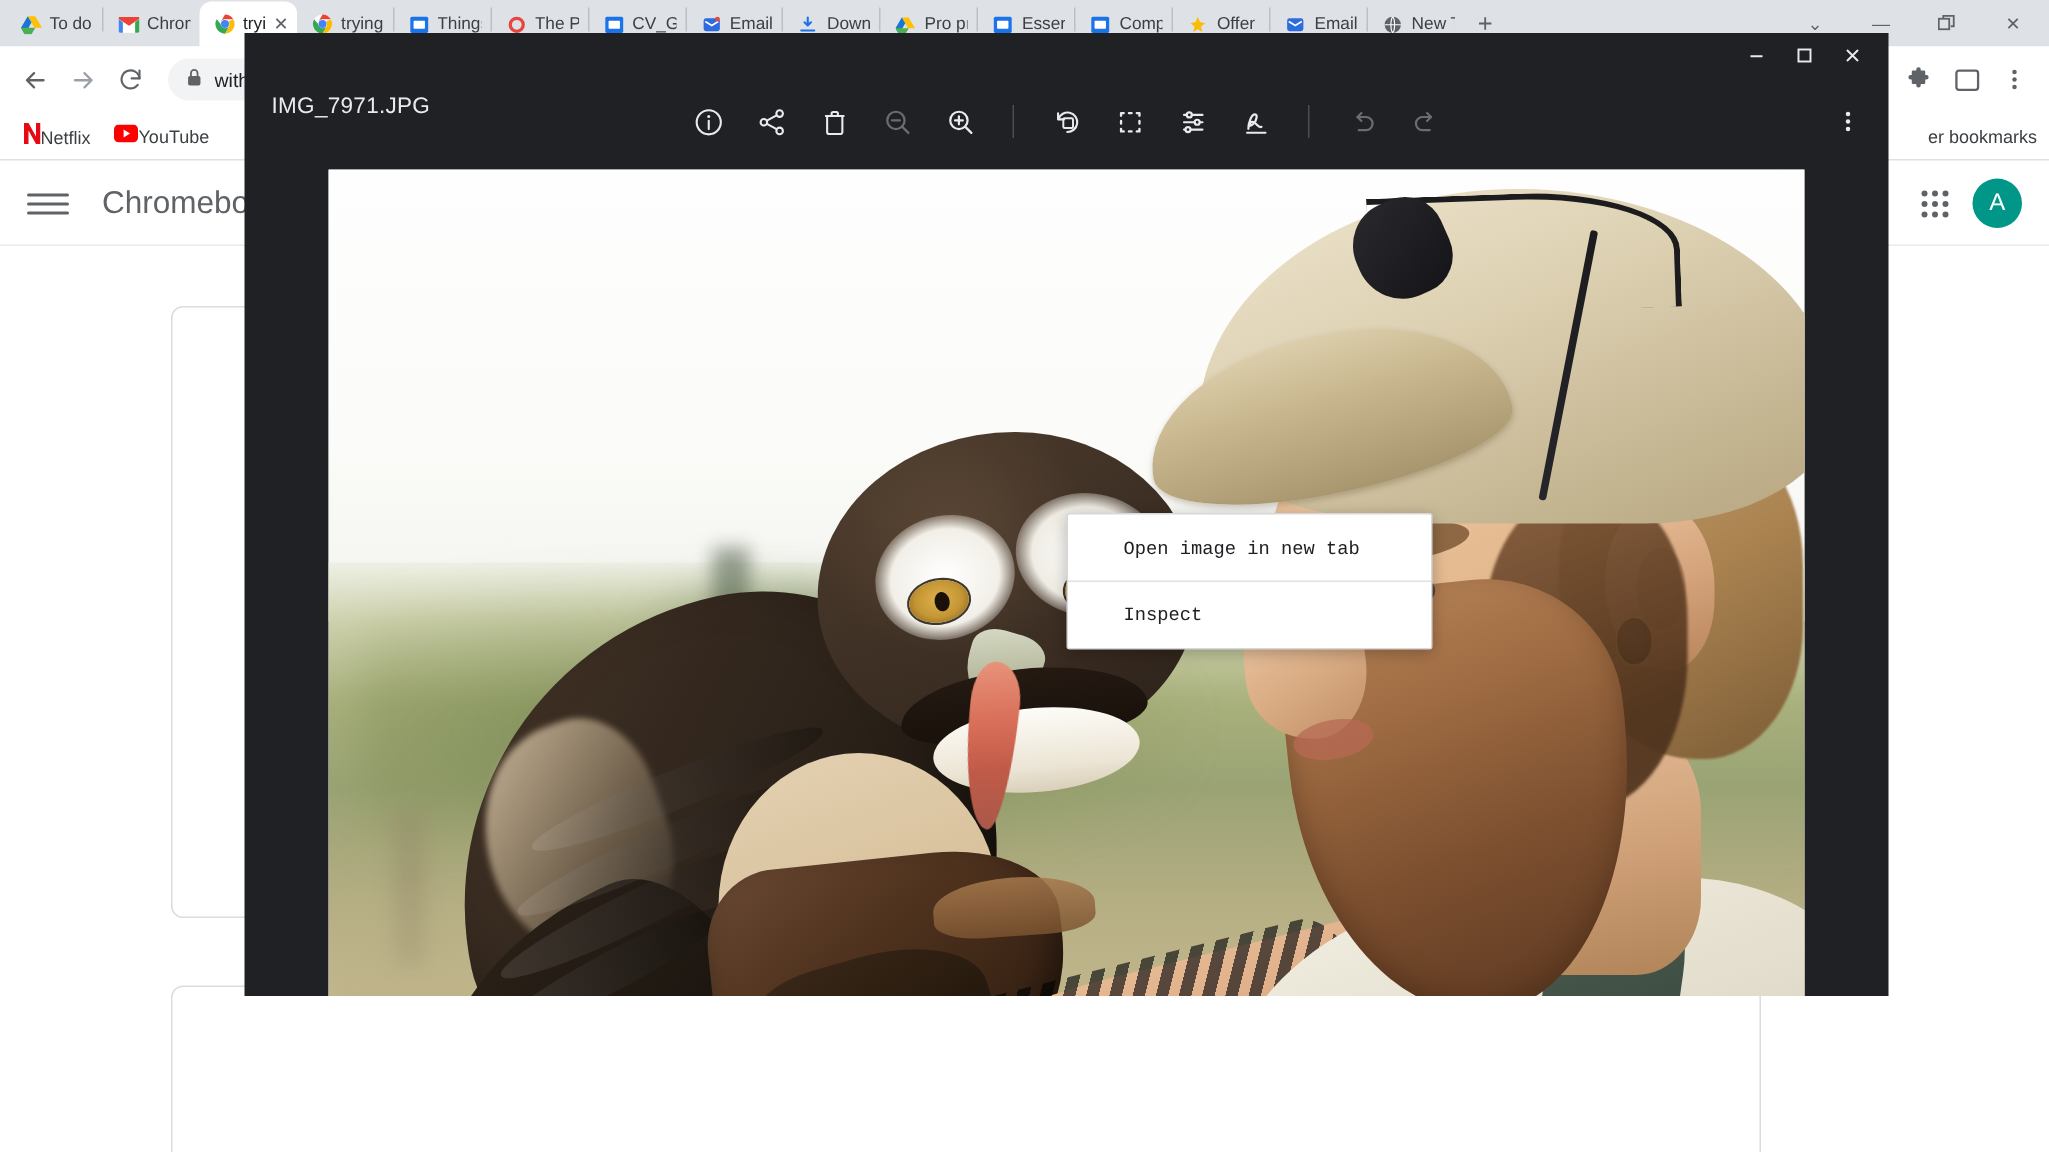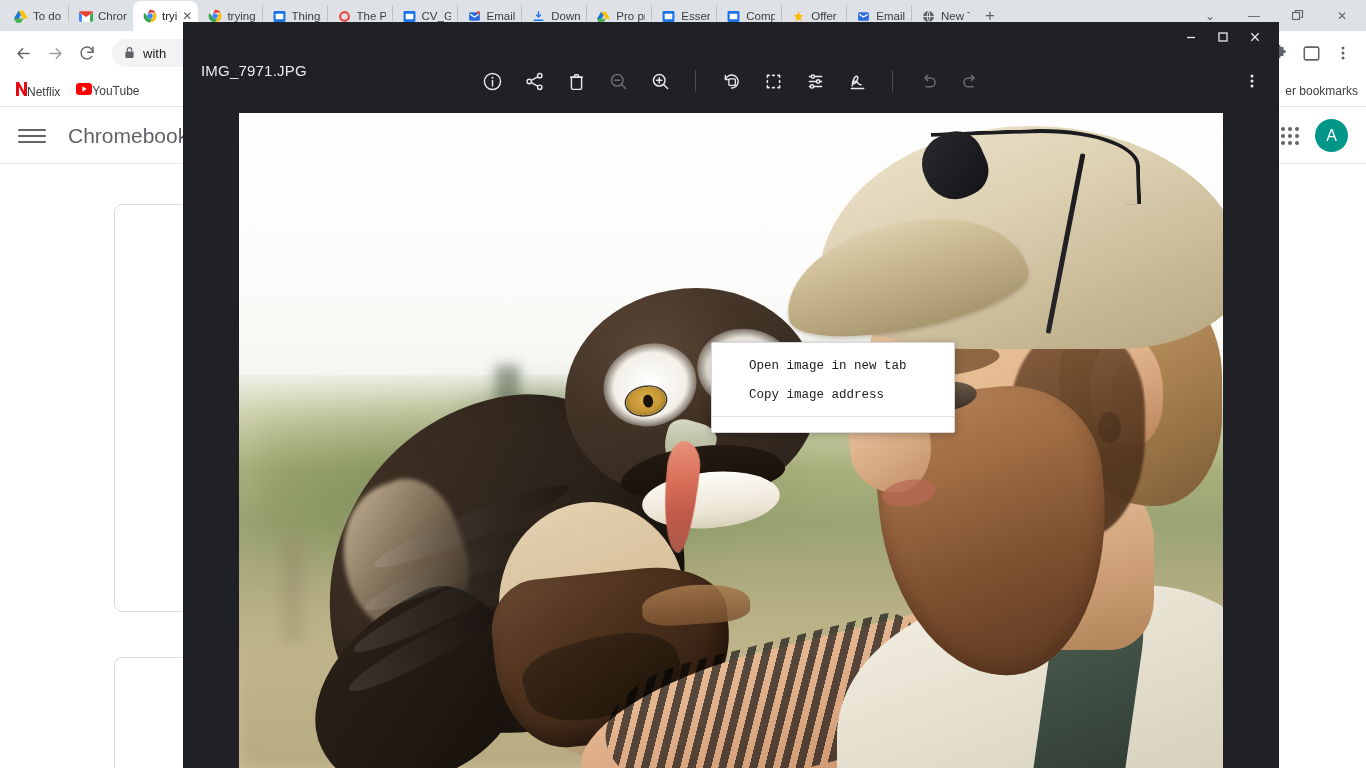--- a/index.html
+++ b/index.html
@@ -173,22 +173,22 @@
   .card {
     position: absolute;
     background: #ffffff;
     border: 1px solid #dadce0;
     border-radius: 8px;
   }
 
   
   .viewer {
     position: absolute;
-    left: 183px; top: 22px;
-    width: 1096px; height: 746px;
+    left: 163px; top: 22px;
+    width: 1096px; height: 642px;
     background: #202124;
     overflow: hidden;
   }
   .viewer-titlebar {
     position: absolute; top: 0; left: 0; right: 0; height: 30px;
     display: flex; align-items: center; justify-content: flex-end;
   }
   .vwinctl {
     width: 32px; height: 30px;
     display: flex; align-items: center; justify-content: center;
@@ -1046,15 +1046,15 @@
         <div class="man-sunglasses"></div>
         <div class="man-sunglass-lens"></div>
         <div class="man-sunglass-arm"></div>
       </div>
     </div>
   </div>
 </div>
 
 <div class="ctxmenu">
   <div class="ctx-item">Open image in new tab</div>
-  <div class="ctx-item">Copy image address</div>
   <div class="ctx-sep"></div>
+  <div class="ctx-item">Inspect</div>
 </div>
 
 </body></html>

